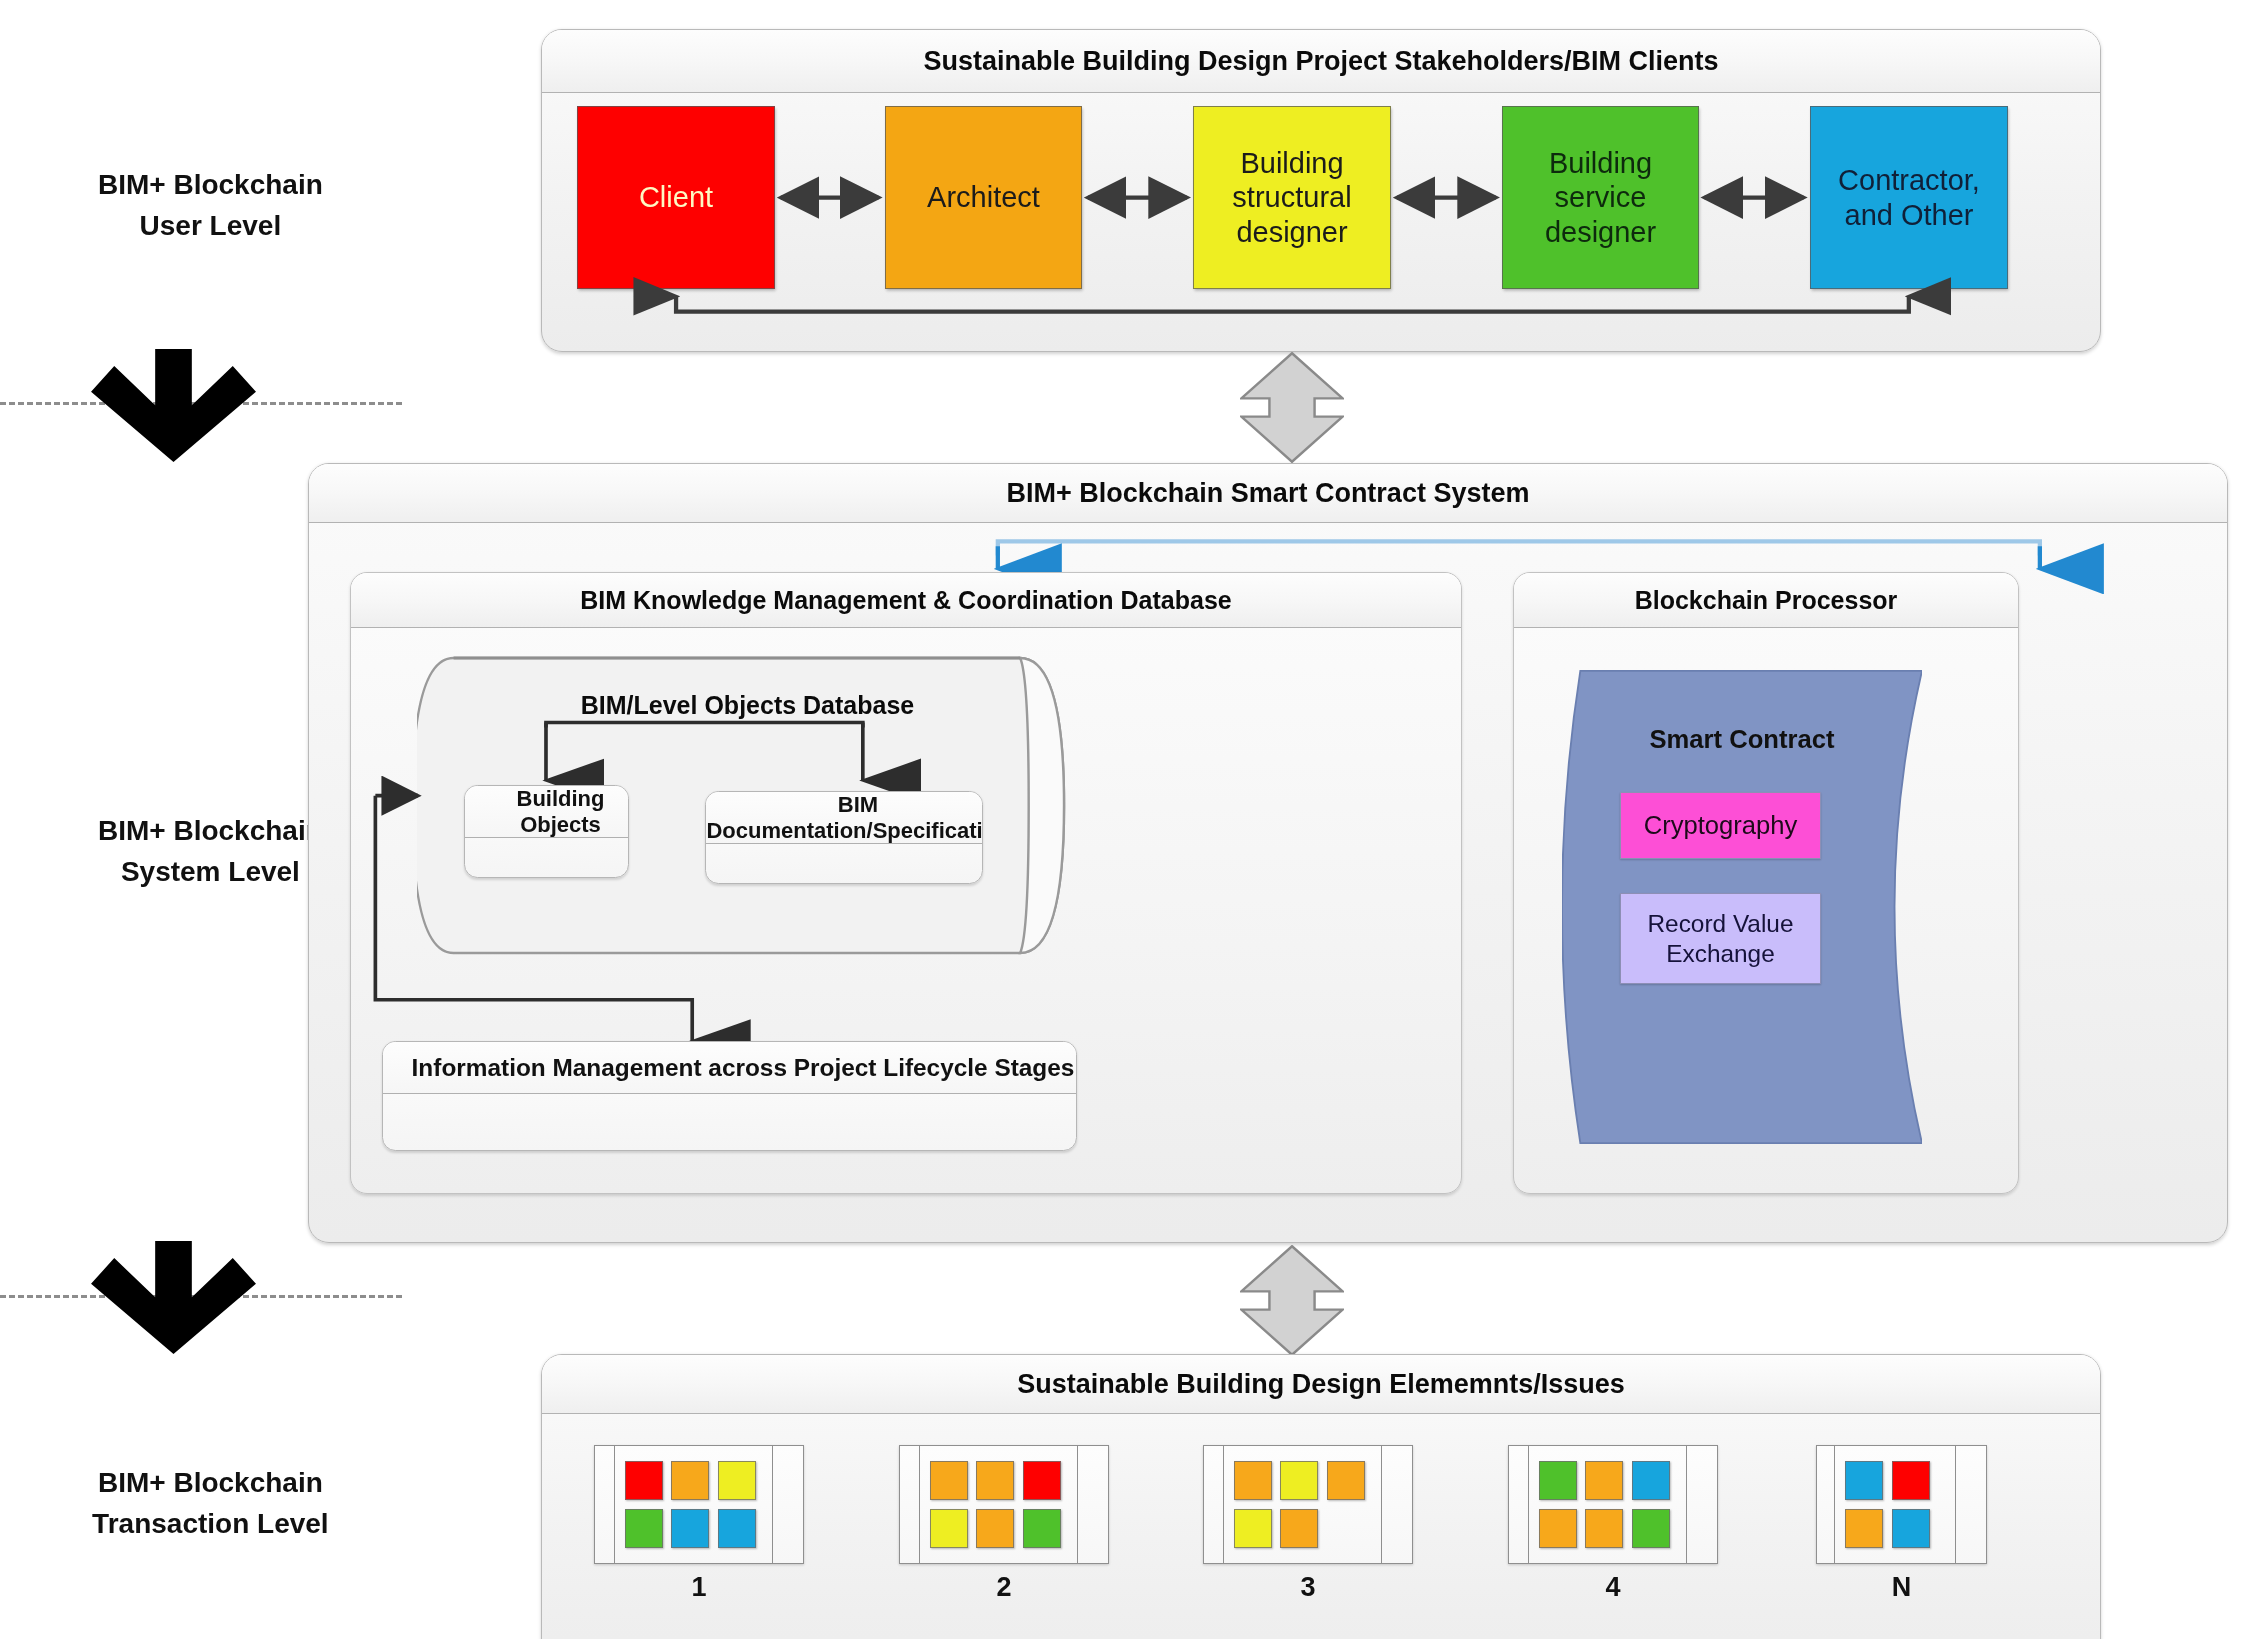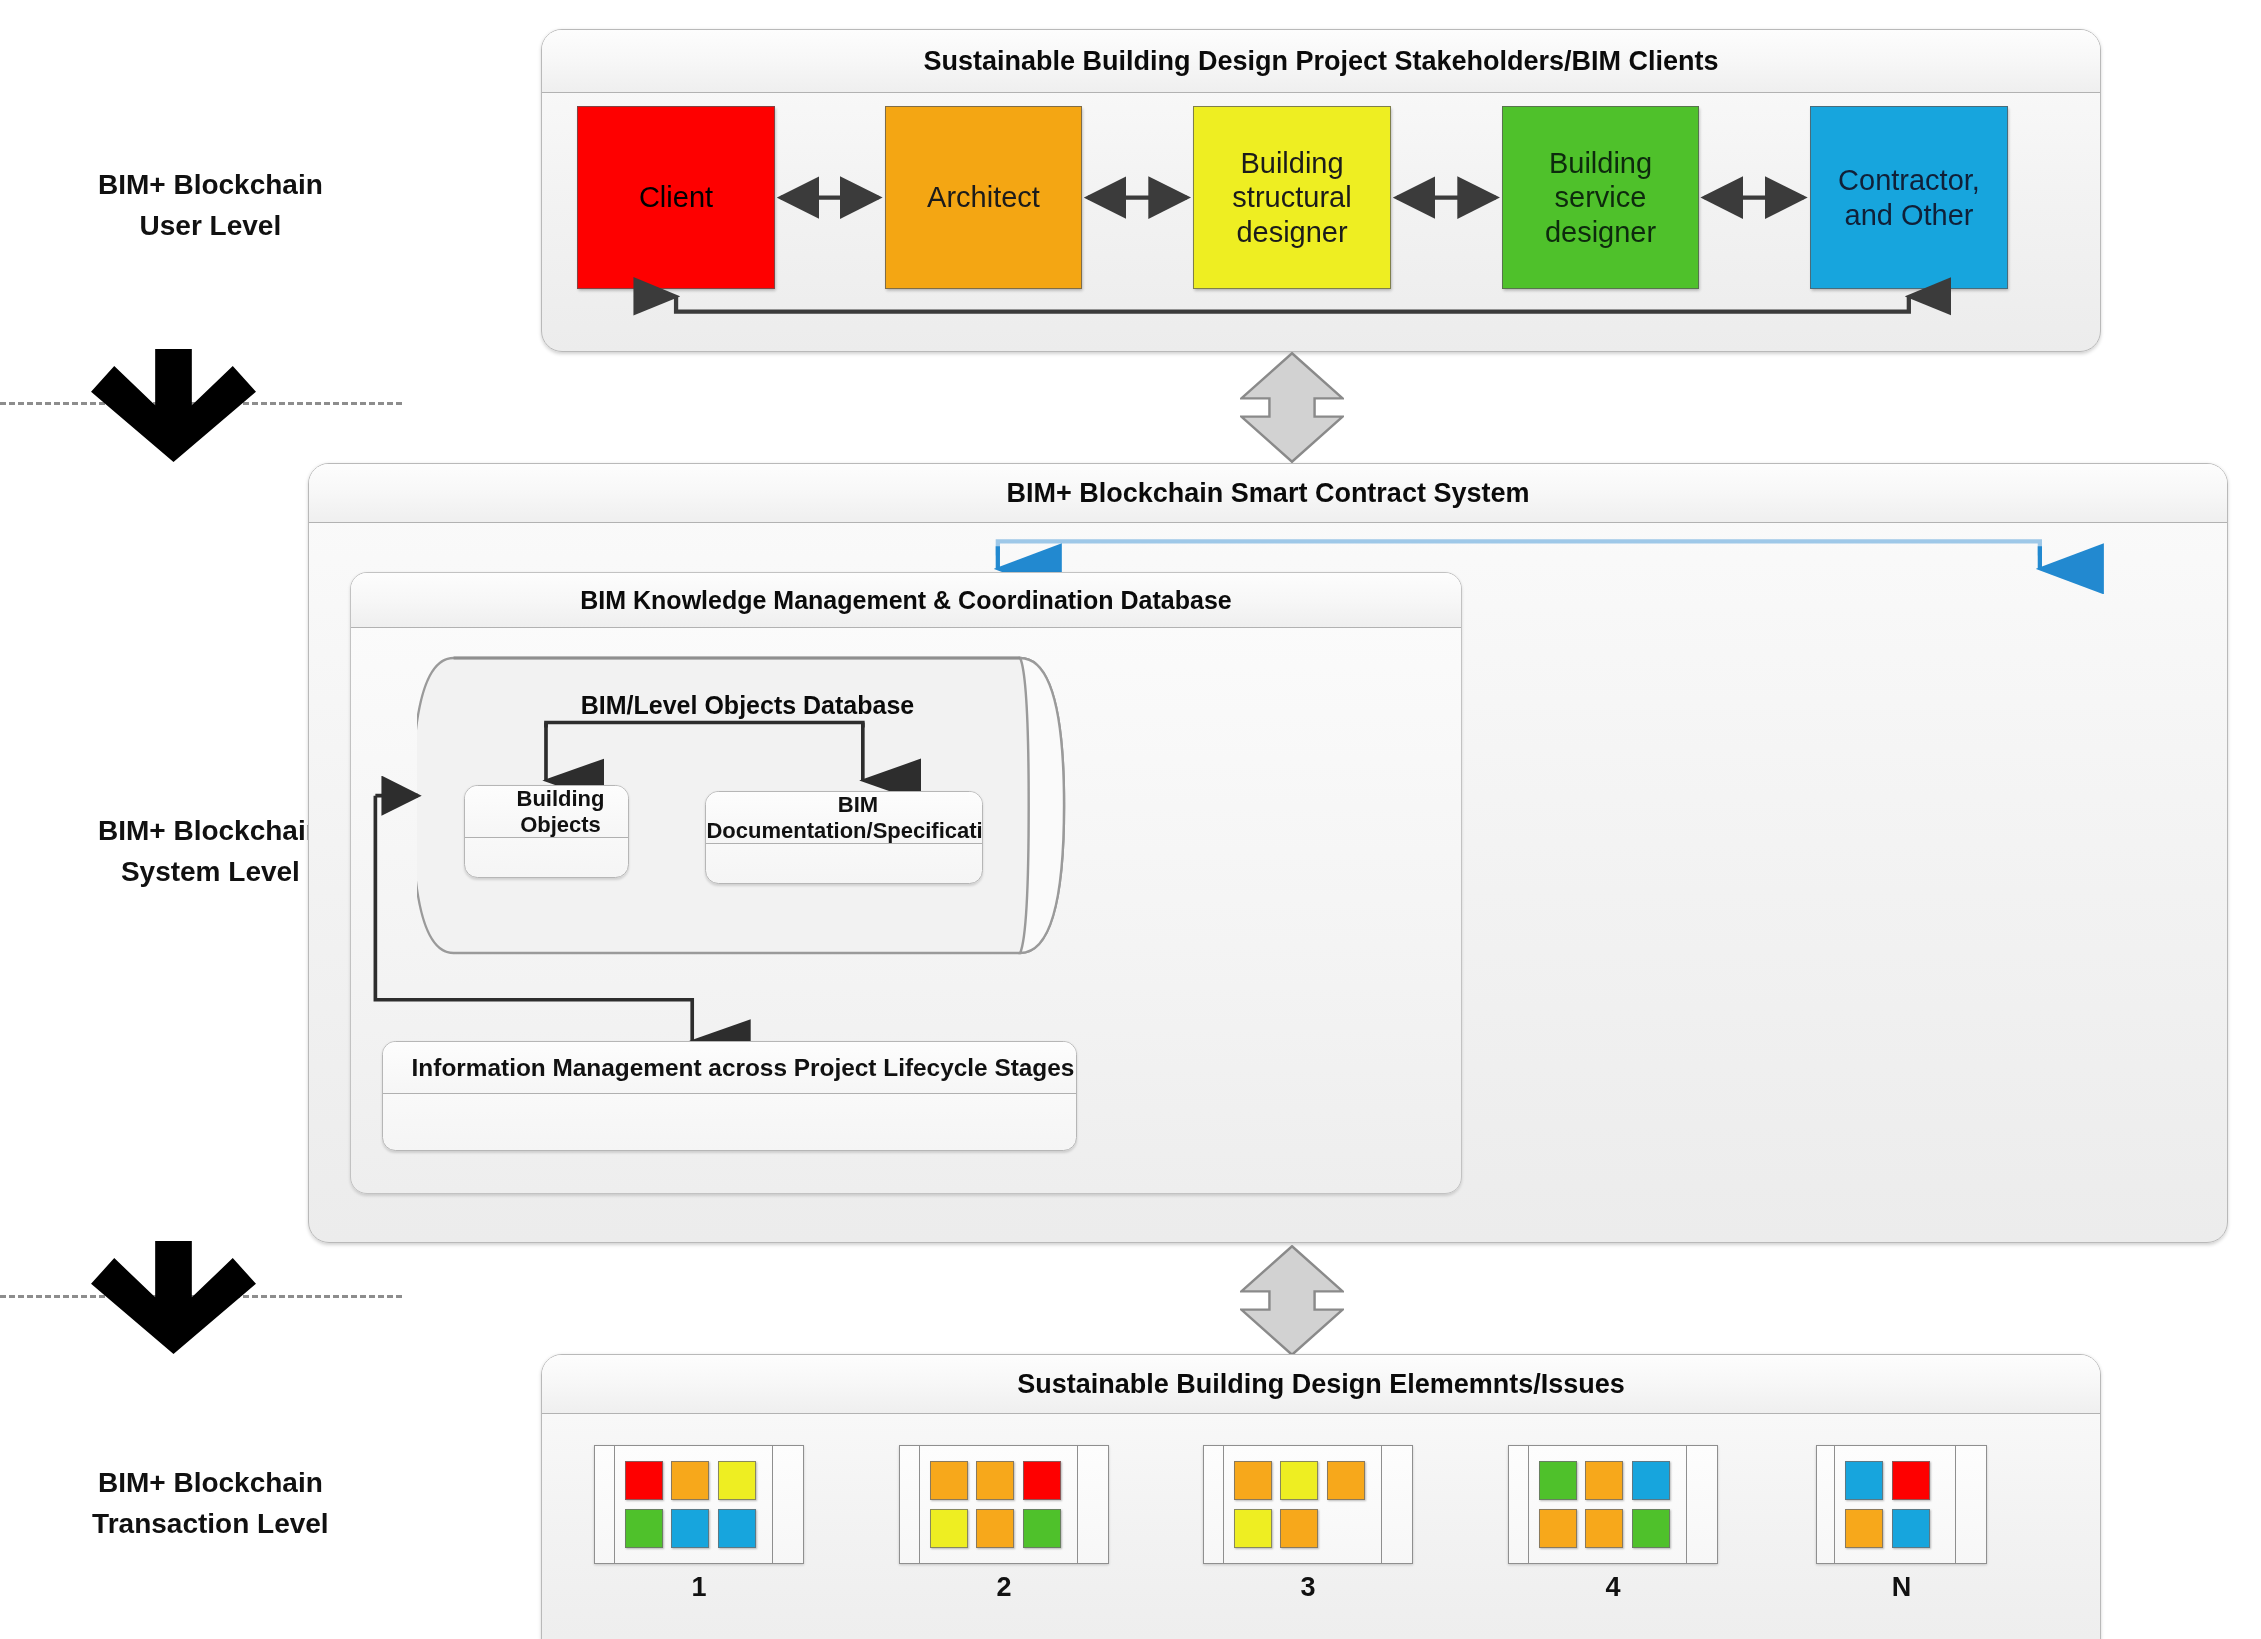--- a/index.html
+++ b/index.html
@@ -143,21 +143,21 @@
 </div>
 <div class="bigarrow" style="left:91px;top:1241px;width:165px;height:113px;">
   <svg width="165" height="113" viewBox="0 0 270 185">
     <path d="M105,0 L165,0 L165,92 L232,28 L270,70 L135,185 L0,70 L38,28 L105,92 Z" fill="#000"></path>
   </svg>
 </div>
 
 <div class="panel" style="left:541px;top:29px;width:1560px;height:323px;">
   <div class="hdr" style="height:63px;font-size:27px;">Sustainable Building Design Project Stakeholders/BIM Clients</div>
 
-  <div class="stake" style="left:35px;top:76px;width:198px;height:183px;background:#fe0000;color:#000000;font-size:29px;">
+  <div class="stake" style="left:35px;top:76px;width:198px;height:183px;background:#fe0000;color:#fef9c3;font-size:29px;">
     <span>Client</span>
   </div>
   <div class="stake" style="left:343px;top:76px;width:197px;height:183px;background:#f4a613;color:#1b1b1b;font-size:29px;">
     <span>Architect</span>
   </div>
   <div class="stake" style="left:651px;top:76px;width:198px;height:183px;background:#eeee22;color:#1b1b1b;font-size:29px;padding:0 7.3px;">
     <span>Building structural designer</span>
   </div>
   <div class="stake" style="left:960px;top:76px;width:197px;height:183px;background:#4fc12b;color:#0d2a0d;font-size:29px;padding:0 3px;">
     <span>Building service designer</span>
@@ -257,20 +257,36 @@
     </div>
     <div class="subbox" style="left:354px;top:218px;width:278px;height:93px;">
       <div class="lbl" style="height:52px;font-size:22px;">BIM Documentation/Specification</div>
     </div>
 
     <div class="subbox" style="left:30.5px;top:468px;width:695px;height:110px;">
       <div class="lbl" style="height:52px;font-size:24.4px;">Information Management across Project Lifecycle Stages</div>
     </div>
   </div>
 
+  <div class="panel inner" style="left:1204px;top:108px;width:506px;height:622px;">
+    <div class="hdr" style="height:55px;font-size:25px;">Blockchain Processor</div>
+
+    <div class="sc-wrap" style="left:48px;top:93px;width:360px;height:482px;">
+      <svg width="360" height="482" viewBox="0 0 590 790">
+        <path d="M30,8 L590,8 Q500,395 590,782 L30,782 Q-30,395 30,8 Z" fill="#8094c4" stroke="#6a7fb0" stroke-width="3"></path>
+      </svg>
+      <div class="sc-title" style="top:59px;font-size:25.6px;">Smart Contract</div>
+      <div class="chip" style="left:58px;top:126px;width:201px;height:67px;background:#fd4fd6;color:#1d0a1a;font-size:25.6px;">
+        <span>Cryptography</span>
+      </div>
+      <div class="chip" style="left:58px;top:227px;width:201px;height:91px;background:#c9bdfb;color:#15123a;font-size:24.4px;">
+        <span>Record Value Exchange</span>
+      </div>
+    </div>
+  </div>
 </div>
 
 <div style="position:absolute;left:1240px;top:1245px;width:104px;height:111px;">
   <svg width="104" height="111" viewBox="0 0 170 182">
     <path d="M85,2 L168,76 L122,76 L122,106 L168,106 L85,180 L2,106 L48,106 L48,76 L2,76 Z" fill="#d2d2d2" stroke="#8a8a8a" stroke-width="4"></path>
   </svg>
 </div>
 
 <div class="panel" style="left:541px;top:1354px;width:1560px;height:334px;">
   <div class="hdr" style="height:59px;font-size:27px;">Sustainable Building Design Elememnts/Issues</div>

